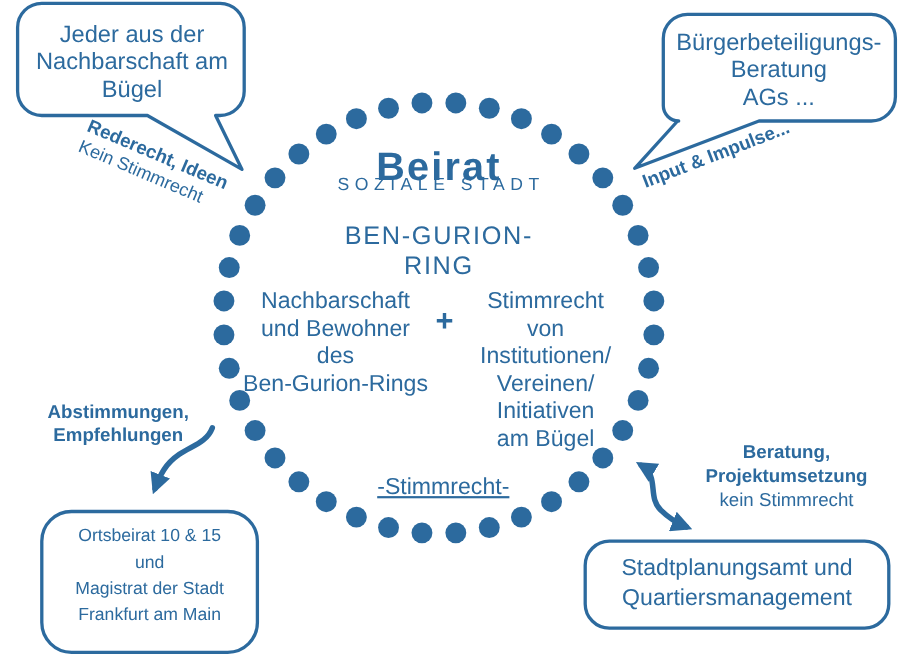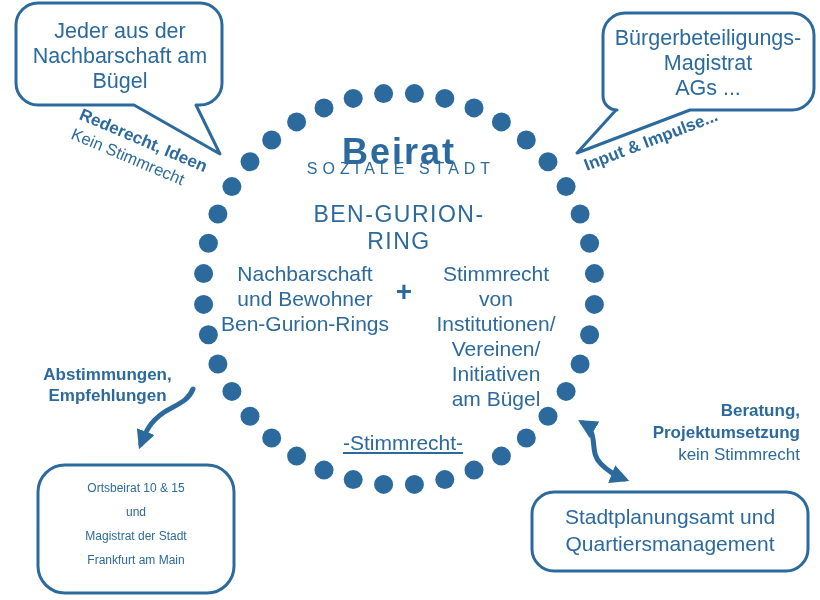--- a/index.html
+++ b/index.html
@@ -11,40 +11,40 @@
   .layer { position:absolute; left:0; top:0; }
   .shape { fill:#fff; stroke:var(--accent); stroke-width:3; stroke-linejoin:round; }
   .arrow { fill:none; stroke:var(--accent); stroke-width:5; stroke-linecap:round; }
   #ring-dots circle { fill:var(--accent); }
   #ah path { fill:var(--accent); }
   .txt { position:absolute; text-align:center; color:var(--accent); }
   .line { display:block; }
 
   .bubble-tl-text { left:22px; top:19px; width:196px; font-size:21.5px; line-height:25px; }
   .bubble-tr-text { left:600px; top:26px; width:216px; font-size:21.5px; line-height:25px; }
-  .box-bl-text { left:38px; top:476px; width:196px; font-size:12px; line-height:24px; }
+  .box-bl-text { left:38px; top:476px; width:196px; font-size:16px; line-height:24px; }
   .box-br-text { left:532px; top:503px; width:276px; font-size:21px; line-height:27px; }
 
   .center-title { left:299px; top:131px; width:200px; font-size:36px; font-weight:bold; letter-spacing:2px; }
   .center-sub1 { left:286px; top:160px; width:230px; font-size:16px; letter-spacing:5px; }
   .center-sub2 { left:289px; top:201px; width:220px; font-size:23px; letter-spacing:1.5px; }
   .group-left  { left:215px; top:261px; width:180px; font-size:21px; line-height:25px; }
   .plus-sign   { left:389px; top:276px; width:30px;  font-size:28px; font-weight:bold; }
   .group-right { left:406px; top:261px; width:180px; font-size:21px; line-height:25px; }
   .voting-note { left:313px; top:431px; width:180px; font-size:21px;text-decoration:underline; }
 
   .lbl { font-size:17px; line-height:21px; }
   .bold { font-weight:bold; }
   .lbl-rederecht { left:84px; top:105px; width:140px; text-align:left;
                    transform:rotate(23deg); transform-origin:0 0; line-height:20px; }
   .lbl-rederecht .sub { font-size:16.5px; }
   .lbl-input { left:581px; top:156px; width:160px; text-align:left;
                transform:rotate(-21deg); transform-origin:0 0; }
   .lbl-abstimmungen { left:35px; top:364px; width:145px; }
-  .lbl-beratung { left:630px; top:400px; width:170px; text-align:right; line-height:22px; }
+  .lbl-beratung { left:630px; top:400px; width:170px; text-align:center; line-height:22px; }
 </style>
 </head>
 <body>
 
 <div class="stage">
 
   <svg class="layer" width="820" height="600" viewBox="0 0 820 600">
     <defs>
       <marker id="ah" viewBox="0 0 10 10" refX="7" refY="5" markerWidth="3.8" markerHeight="3.8" orient="auto-start-reverse">
         <path d="M0,0 L10,5 L0,10 z" fill="#2c6a9e"></path>
@@ -108,31 +108,32 @@
   </svg>
 
   <div class="txt bubble-tl-text">
     <span class="line">Jeder aus der</span>
     <span class="line">Nachbarschaft am</span>
     <span class="line">Bügel</span>
   </div>
 
   <div class="txt bubble-tr-text">
     <span class="line">Bürgerbeteiligungs-</span>
-    <span class="line">Magistrat</span>
+    <span class="line">Beratung</span>
     <span class="line">AGs ...</span>
   </div>
 
   <div class="txt center-title">Beirat</div>
   <div class="txt center-sub1">SOZIALE STADT</div>
   <div class="txt center-sub2">BEN-GURION-RING</div>
 
   <div class="txt group-left">
     <span class="line">Nachbarschaft</span>
     <span class="line">und Bewohner</span>
+    <span class="line">des</span>
     <span class="line">Ben-Gurion-Rings</span>
   </div>
 
   <div class="txt plus-sign">+</div>
 
   <div class="txt group-right">
     <span class="line">Stimmrecht</span>
     <span class="line">von</span>
     <span class="line">Institutionen/</span>
     <span class="line">Vereinen/</span>

